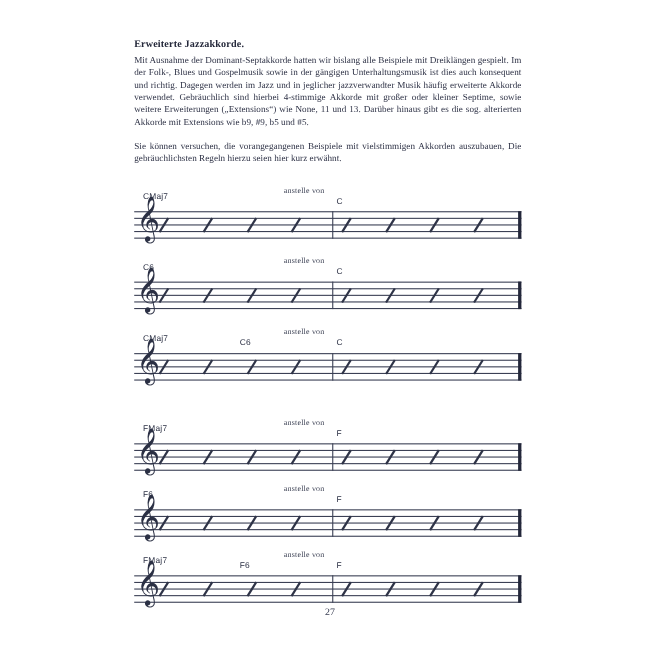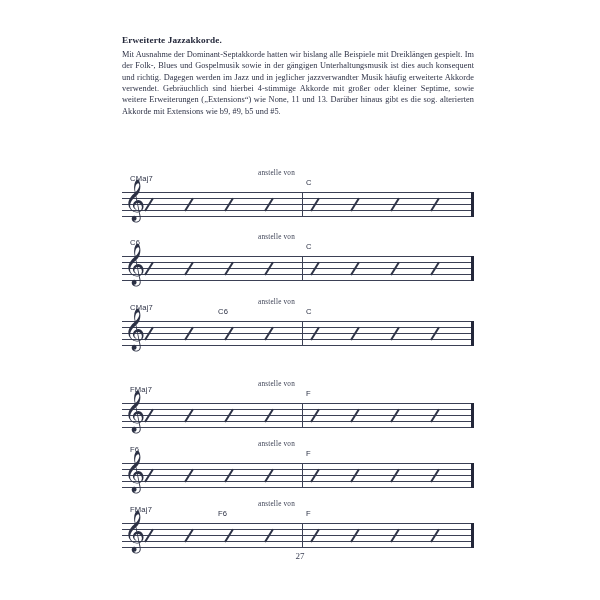--- a/index.html
+++ b/index.html
@@ -162,20 +162,21 @@
   }
 </style>
 </head>
 <body>
 
 <div class="page">
 
   <div class="content">
     <div class="heading">Erweiterte Jazzakkorde.</div>
     <p class="para">Mit Ausnahme der Dominant-Septakkorde hatten wir bislang alle Beispiele mit Dreiklängen gespielt. Im der Folk-, Blues und Gospelmusik sowie in der gängigen Unterhaltungsmusik ist dies auch konsequent und richtig. Dagegen werden im Jazz und in jeglicher jazzverwandter Musik häufig erweiterte Akkorde verwendet. Gebräuchlich sind hierbei 4-stimmige Akkorde mit großer oder kleiner Septime, sowie weitere Erweiterungen („Extensions“) wie None, 11 und 13. Darüber hinaus gibt es die sog. alterierten Akkorde mit Extensions wie b9, #9, b5 und #5.</p>
+    <p class="para">Sie können versuchen, die vorangegangenen Beispiele mit vielstimmigen Akkorden auszubauen, Die gebräuchlichsten Regeln hierzu seien hier kurz erwähnt.</p>
   </div>
 
   <div class="systems">
 
     <div class="system" style="top:170px">
       <div class="lbl chord1">CMaj7</div>
       <div class="lbl chord-mid"></div>
       <div class="lbl anstelle">anstelle von</div>
       <div class="lbl chord2">C</div>
       <div class="staff">

